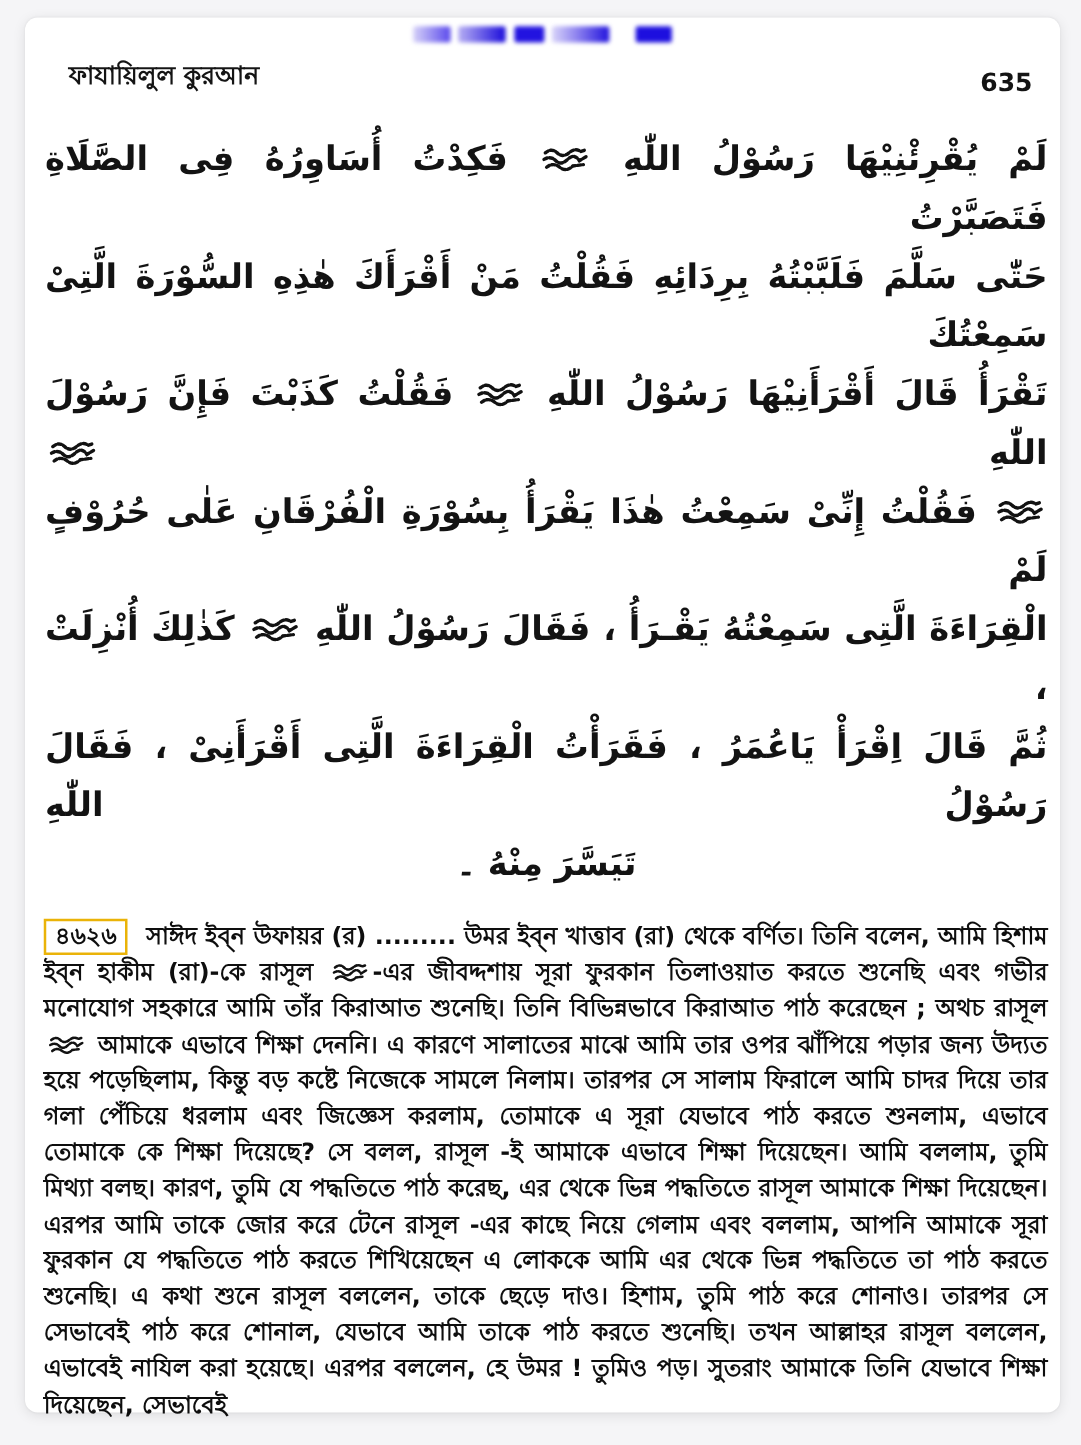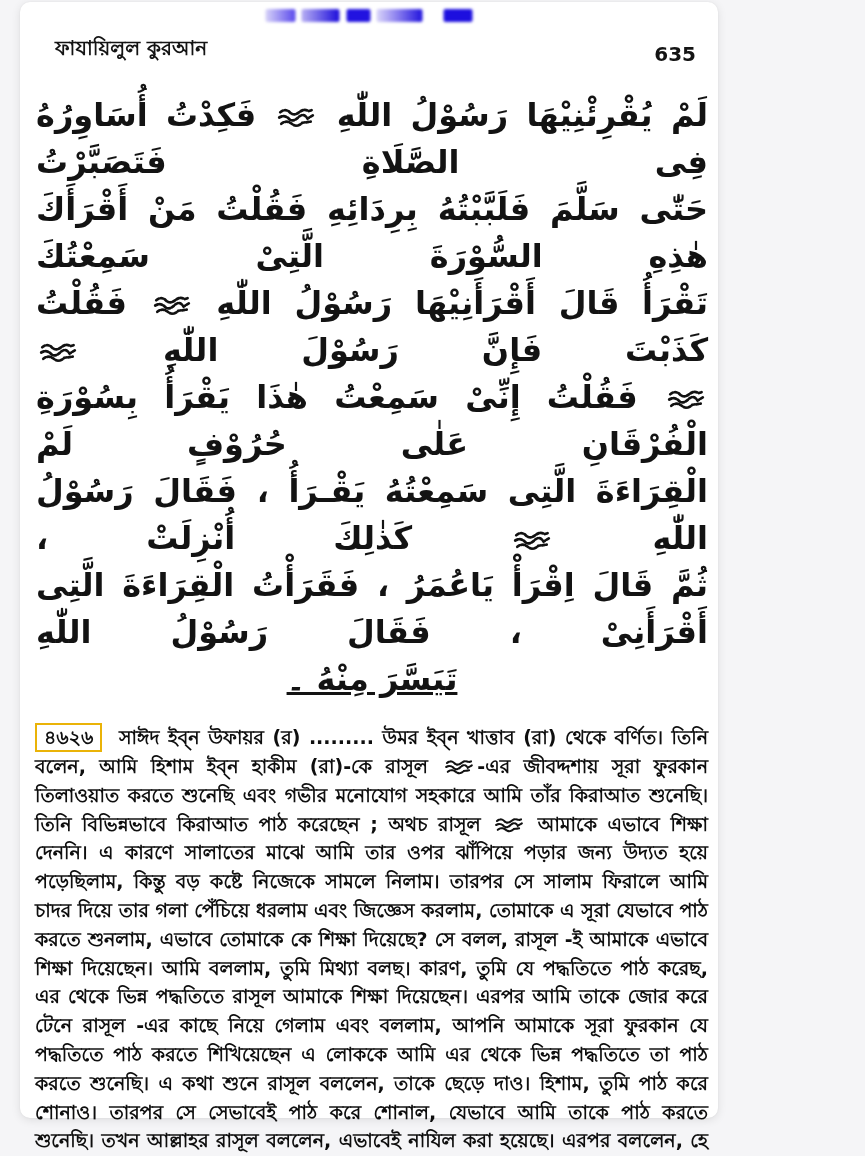--- a/index.html
+++ b/index.html
@@ -3,21 +3,21 @@
 <meta charset="utf-8">
 <style>
   html,body{margin:0;padding:0;}
   body{
     width:865px;height:1156px;
     background:#f5f5f7;
     font-family:"DejaVu Sans","Liberation Sans",sans-serif;
     position:relative;overflow:hidden;
   }
   .card{
-    position:absolute;left:20px;top:2px;width:698px;height:1116px;
+    position:absolute;left:20px;top:14px;width:828px;height:1116px;
     background:#ffffff;border-radius:10px;
     box-shadow:0 2px 10px rgba(0,0,0,0.10), 0 0 2px rgba(0,0,0,0.06);
     box-sizing:border-box;
   }
   
   .redact-bar{
     position:absolute;top:7px;left:50%;transform:translateX(-50%);
     display:flex;align-items:center;filter:blur(1.5px);
   }
   .redact-bar span{height:13px;border-radius:2px;display:block;}
@@ -28,25 +28,25 @@
   .redact-bar span:nth-child(5){width:29px;margin-left:21px;background:#1d0fdf;}
 
   .header{
     display:flex;justify-content:space-between;align-items:flex-end;
     padding:31px 22px 0 35px;
     font-size:20px;font-weight:700;color:#141414;
   }
   .arabic-block{
     direction:rtl;
     margin:26px 10px 0 16px;
-    font-size:32px;font-weight:700;color:#131313;
+    font-size:27px;font-weight:700;color:#131313;
     line-height:47px;
   }
   .arabic-line{text-align:justify;text-align-last:justify;white-space:normal;}
-  .arabic-line.last{text-align:center;text-align-last:center;text-decoration:underline;}
+  .arabic-line.last{text-align:center;text-align-last:center;}
 
   .bn{
     margin:20px 10px 0 15px;
     font-size:19px;line-height:28.8px;
     font-weight:600;color:#0e0e0e;
     text-align:justify;
   }
   .hadith-no{
     display:inline-block;border:2px solid #eab308;
     padding:0 7px 1px 7px;margin-right:8px;

